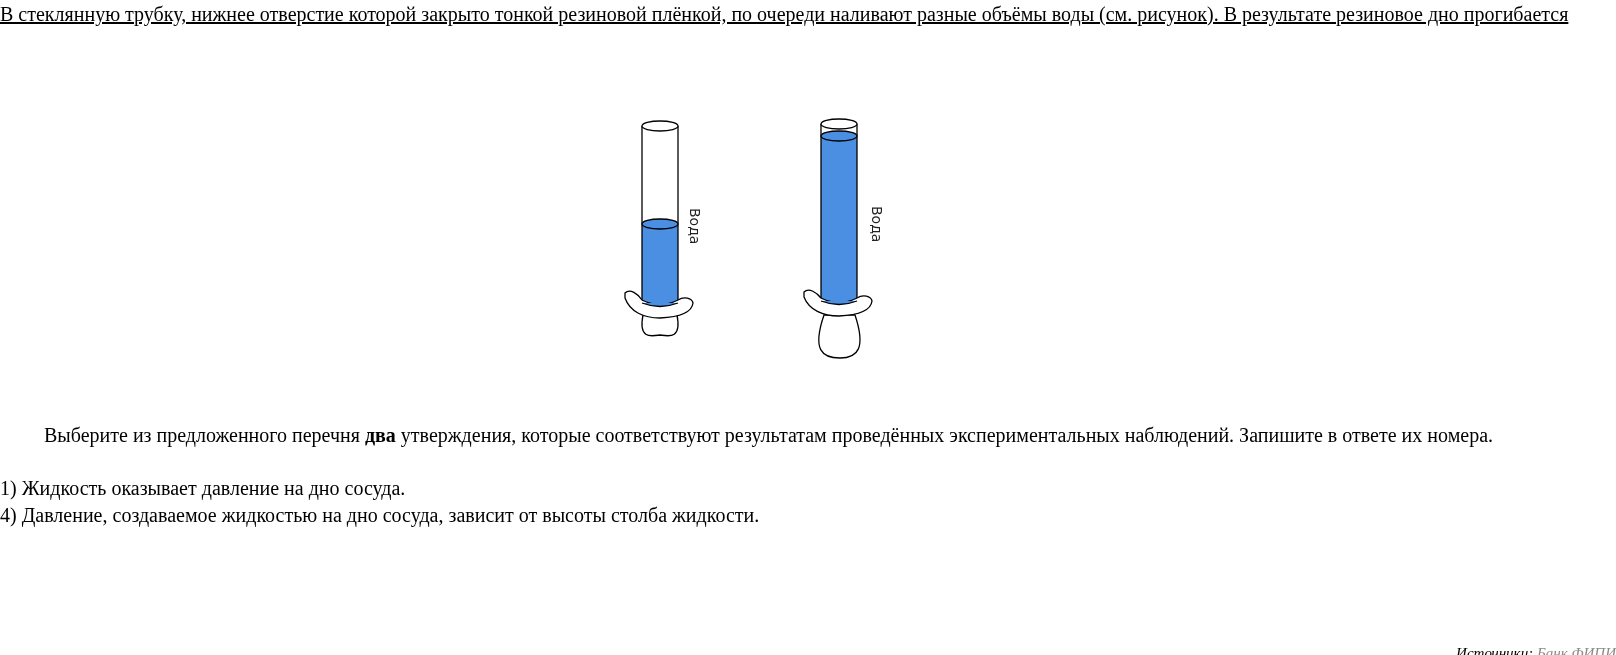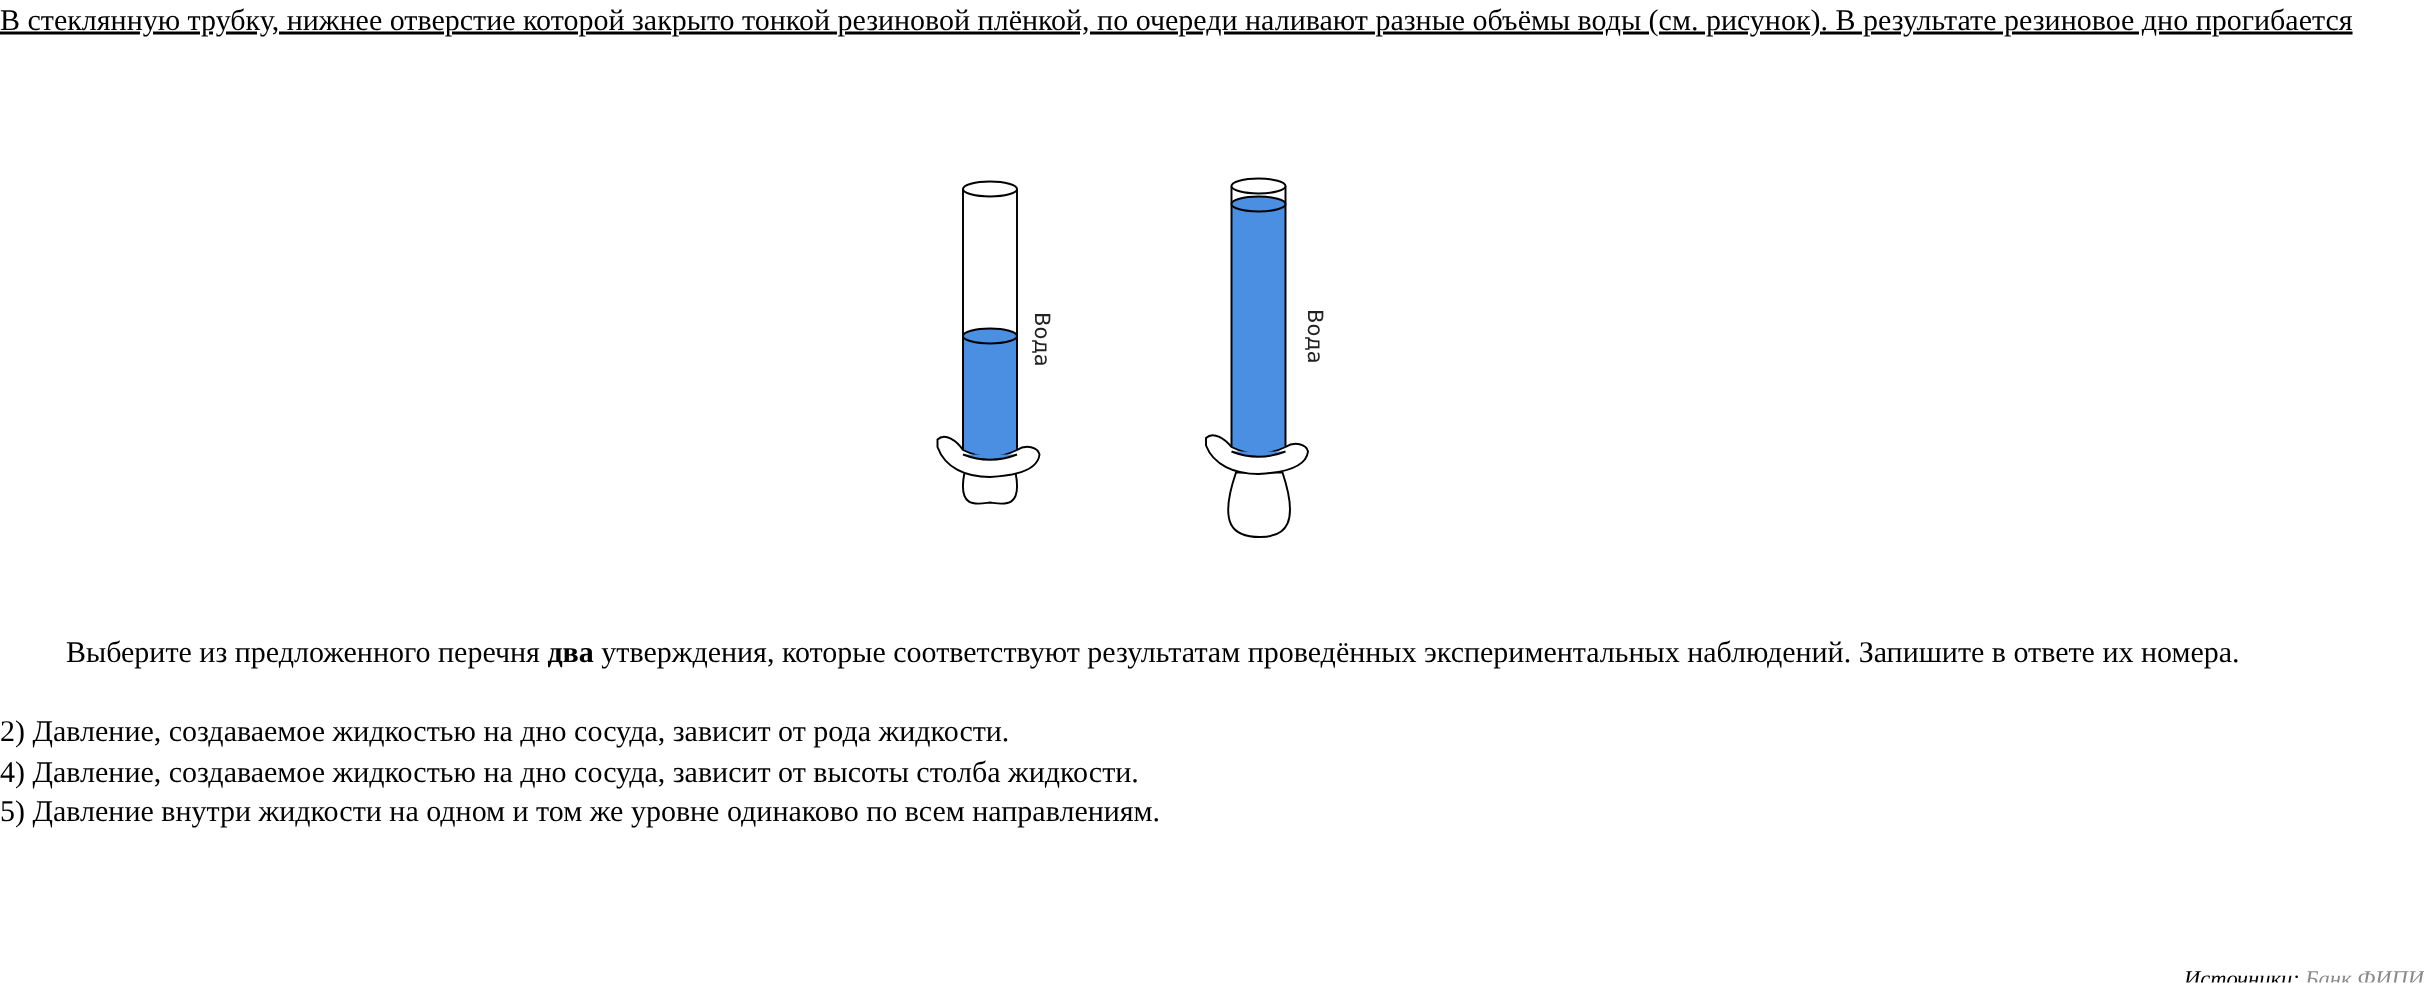--- a/index.html
+++ b/index.html
@@ -55,21 +55,20 @@
       <path d="M204 192 C 209 187, 217 193, 221 198 Q239 207 257 198 C 263 194, 271 196, 272 201 C 271 210, 259 215, 239 216 C 223 216, 209 210, 204 197 Z" fill="#fff" stroke="#000" stroke-width="1.3"></path>
       <path d="M221 201 Q239 208 257 201" fill="#4a8fe2" stroke="#000" stroke-width="1.3"></path>
       <text class="tube-label" transform="translate(272 106) rotate(90)">Вода</text>
     </g>
   </svg>
 </div>
 
 <p id="question" class="para"><span>Выберите из предложенного перечня </span><b class="em">два</b><span> утверждения, которые соответствуют результатам проведённых экспериментальных наблюдений. Запишите в ответе их номера.</span></p>
 
 <ol id="options">
-  <li>2) Давление, создаваемое жидкостью на дно сосуда, зависит от рода жидкости.</li>
+  <li>1) Жидкость оказывает давление на дно сосуда.</li>
   <li>4) Давление, создаваемое жидкостью на дно сосуда, зависит от высоты столба жидкости.</li>
-  <li>5) Давление внутри жидкости на одном и том же уровне одинаково по всем направлениям.</li>
 </ol>
 
 <div id="source">
   <span class="label">Источники:</span>
   <a class="link">Банк ФИПИ</a>
 </div>
 
 </body></html>

